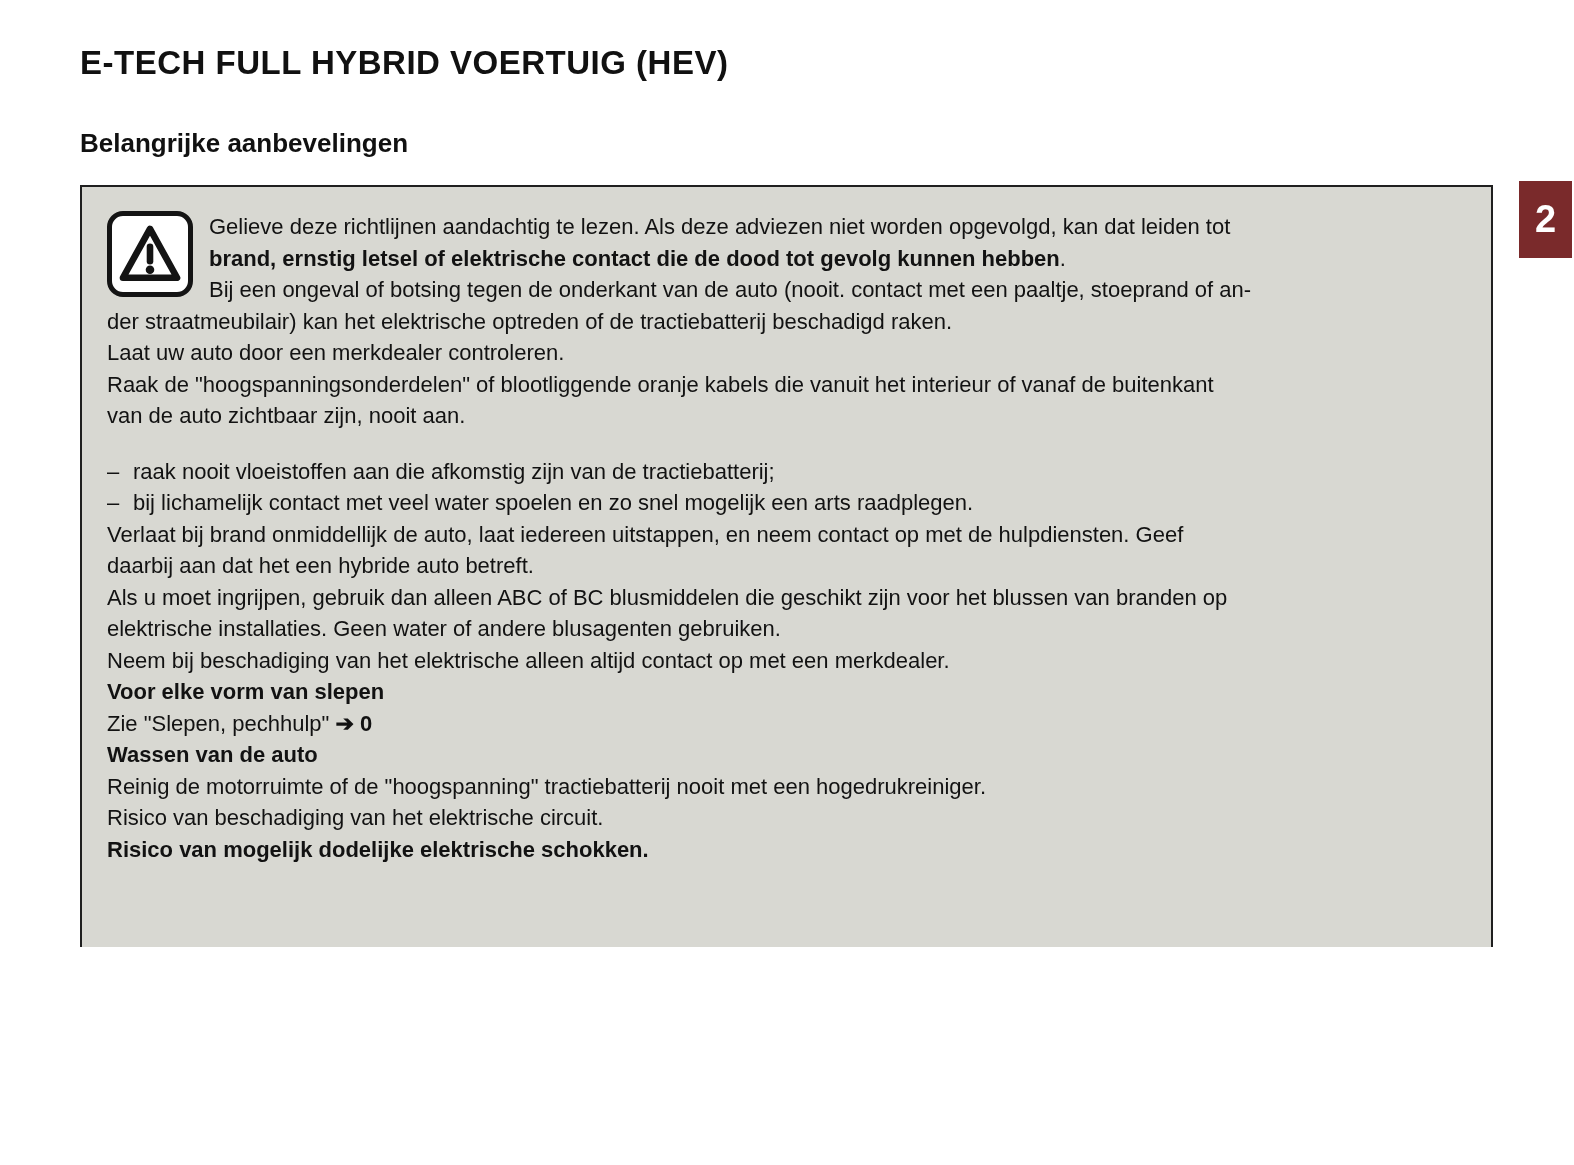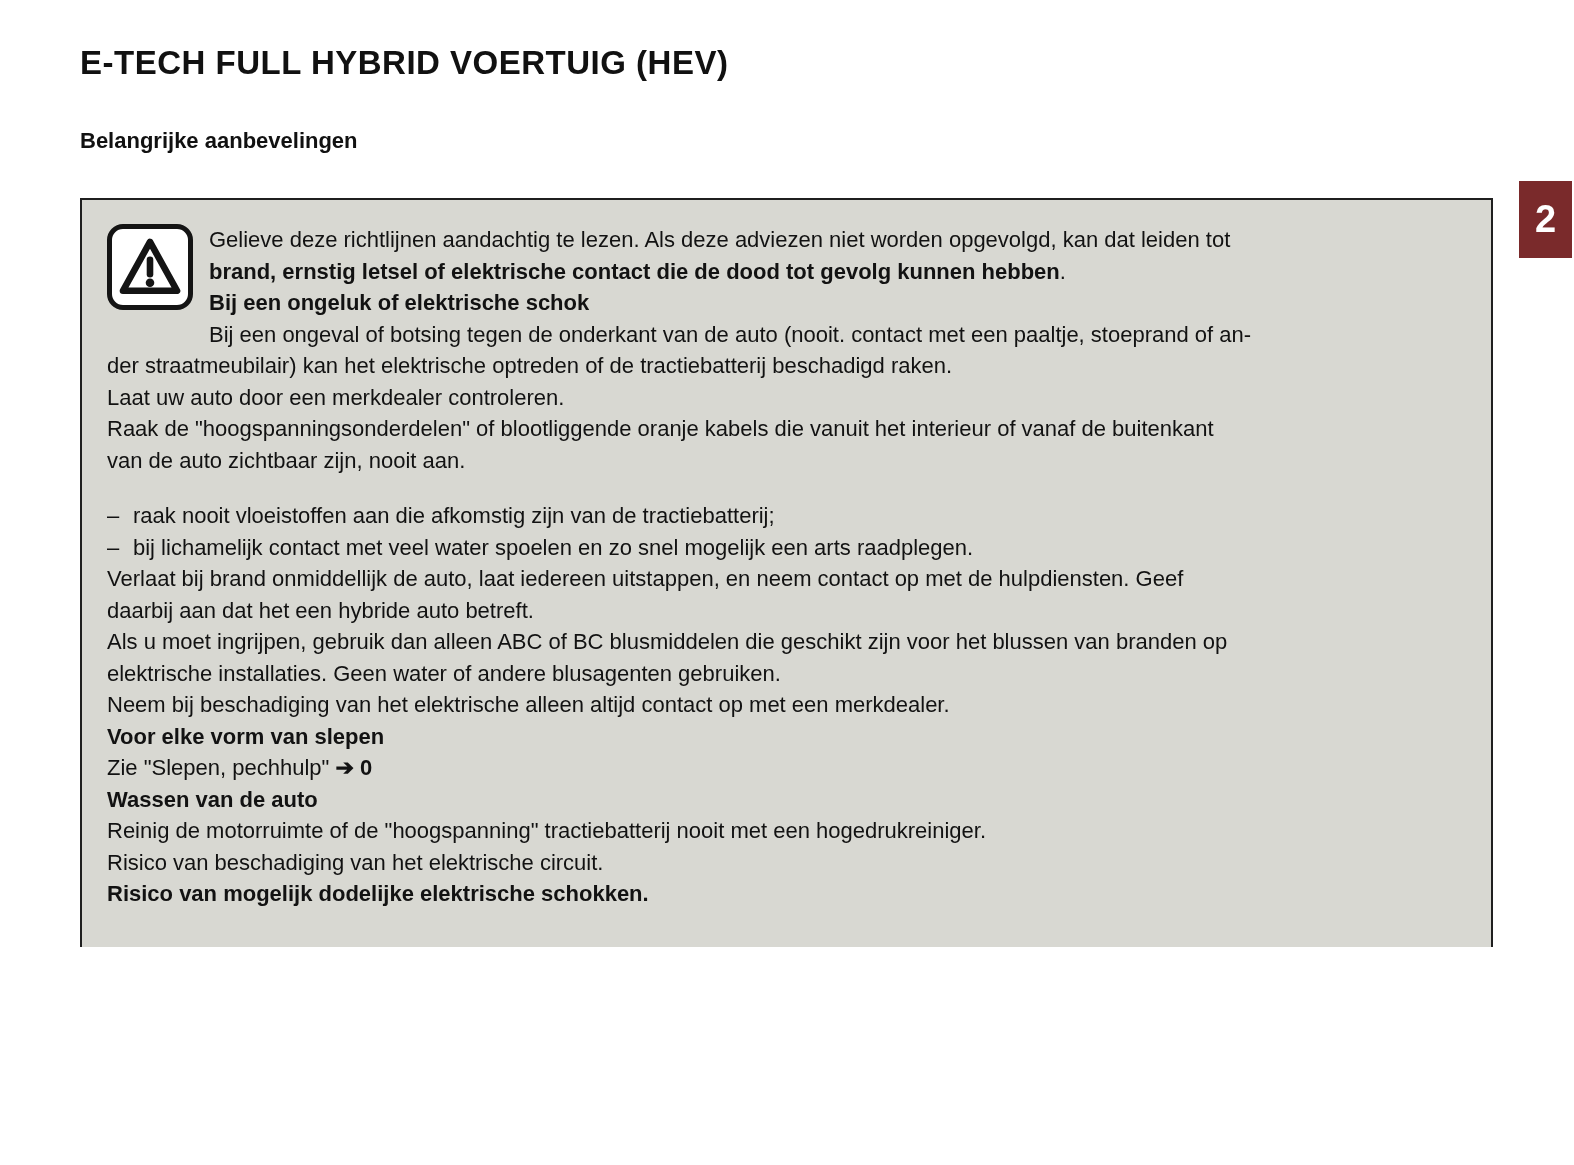--- a/index.html
+++ b/index.html
@@ -12,32 +12,32 @@
     color:#111111;
     overflow:hidden;
   }
   .title {
     position:absolute; left:80px; top:44px;
     font-size:33px; font-weight:bold; letter-spacing:0.5px;
     color:#111111;
   }
   .subtitle {
     position:absolute; left:80px; top:128px;
-    font-size:22px; font-weight:bold;
+    font-size:26px; font-weight:bold;
     color:#111111;
   }
   .chapter-tab {
     position:absolute; left:1519px; top:181px;
     width:53px; height:77px;
     background:#7a2a2b;
     display:flex; align-items:center; justify-content:center;
     color:#ffffff; font-size:38px; font-weight:bold;
   }
   .warning-box {
-    position:absolute; left:80px; top:198px;
+    position:absolute; left:80px; top:185px;
     width:1413px; height:784px;
     background:#d8d8d2;
     border:2px solid #1f1f1f;
     padding:24px 25px 18px 25px;
   }
   .warn-icon {
     position:absolute; left:25px; top:24px;
     width:86px; height:86px;
     background:#ffffff;
     border:5px solid #141414;
@@ -78,21 +78,20 @@
     <div class="warn-icon">
       <svg viewBox="0 0 100 94" aria-hidden="true">
         <path d="M50 9 L91 83 L9 83 Z" fill="none" stroke="#141414" stroke-width="10" stroke-linejoin="round"></path>
         <line x1="50" y1="36" x2="50" y2="58" stroke="#141414" stroke-width="10" stroke-linecap="round"></line>
         <circle cx="50" cy="71" r="6.5" fill="#141414"></circle>
       </svg>
     </div>
     <div id="warn-lines">
         <div class="wline indent"><span>Gelieve deze richtlijnen aandachtig te lezen. Als deze adviezen niet worden opgevolgd, kan dat leiden tot</span></div>
         <div class="wline indent"><span class="b">brand, ernstig letsel of elektrische contact die de dood tot gevolg kunnen hebben</span><span>.</span></div>
-        <div class="wline indent"><span class="b">Bij een ongeluk of elektrische schok</span></div>
         <div class="wline indent"><span>Bij een ongeval of botsing tegen de onderkant van de auto (nooit. contact met een paaltje, stoeprand of an-</span></div>
         <div class="wline"><span>der straatmeubilair) kan het elektrische optreden of de tractiebatterij beschadigd raken.</span></div>
         <div class="wline"><span>Laat uw auto door een merkdealer controleren.</span></div>
         <div class="wline"><span>Raak de "hoogspanningsonderdelen" of blootliggende oranje kabels die vanuit het interieur of vanaf de buitenkant</span></div>
         <div class="wline"><span>van de auto zichtbaar zijn, nooit aan.</span></div>
         <div class="wline gap bullet"><span class="dash">–</span><span>raak nooit vloeistoffen aan die afkomstig zijn van de tractiebatterij;</span></div>
         <div class="wline bullet"><span class="dash">–</span><span>bij lichamelijk contact met veel water spoelen en zo snel mogelijk een arts raadplegen.</span></div>
         <div class="wline"><span>Verlaat bij brand onmiddellijk de auto, laat iedereen uitstappen, en neem contact op met de hulpdiensten. Geef</span></div>
         <div class="wline"><span>daarbij aan dat het een hybride auto betreft.</span></div>
         <div class="wline"><span>Als u moet ingrijpen, gebruik dan alleen ABC of BC blusmiddelen die geschikt zijn voor het blussen van branden op</span></div>

